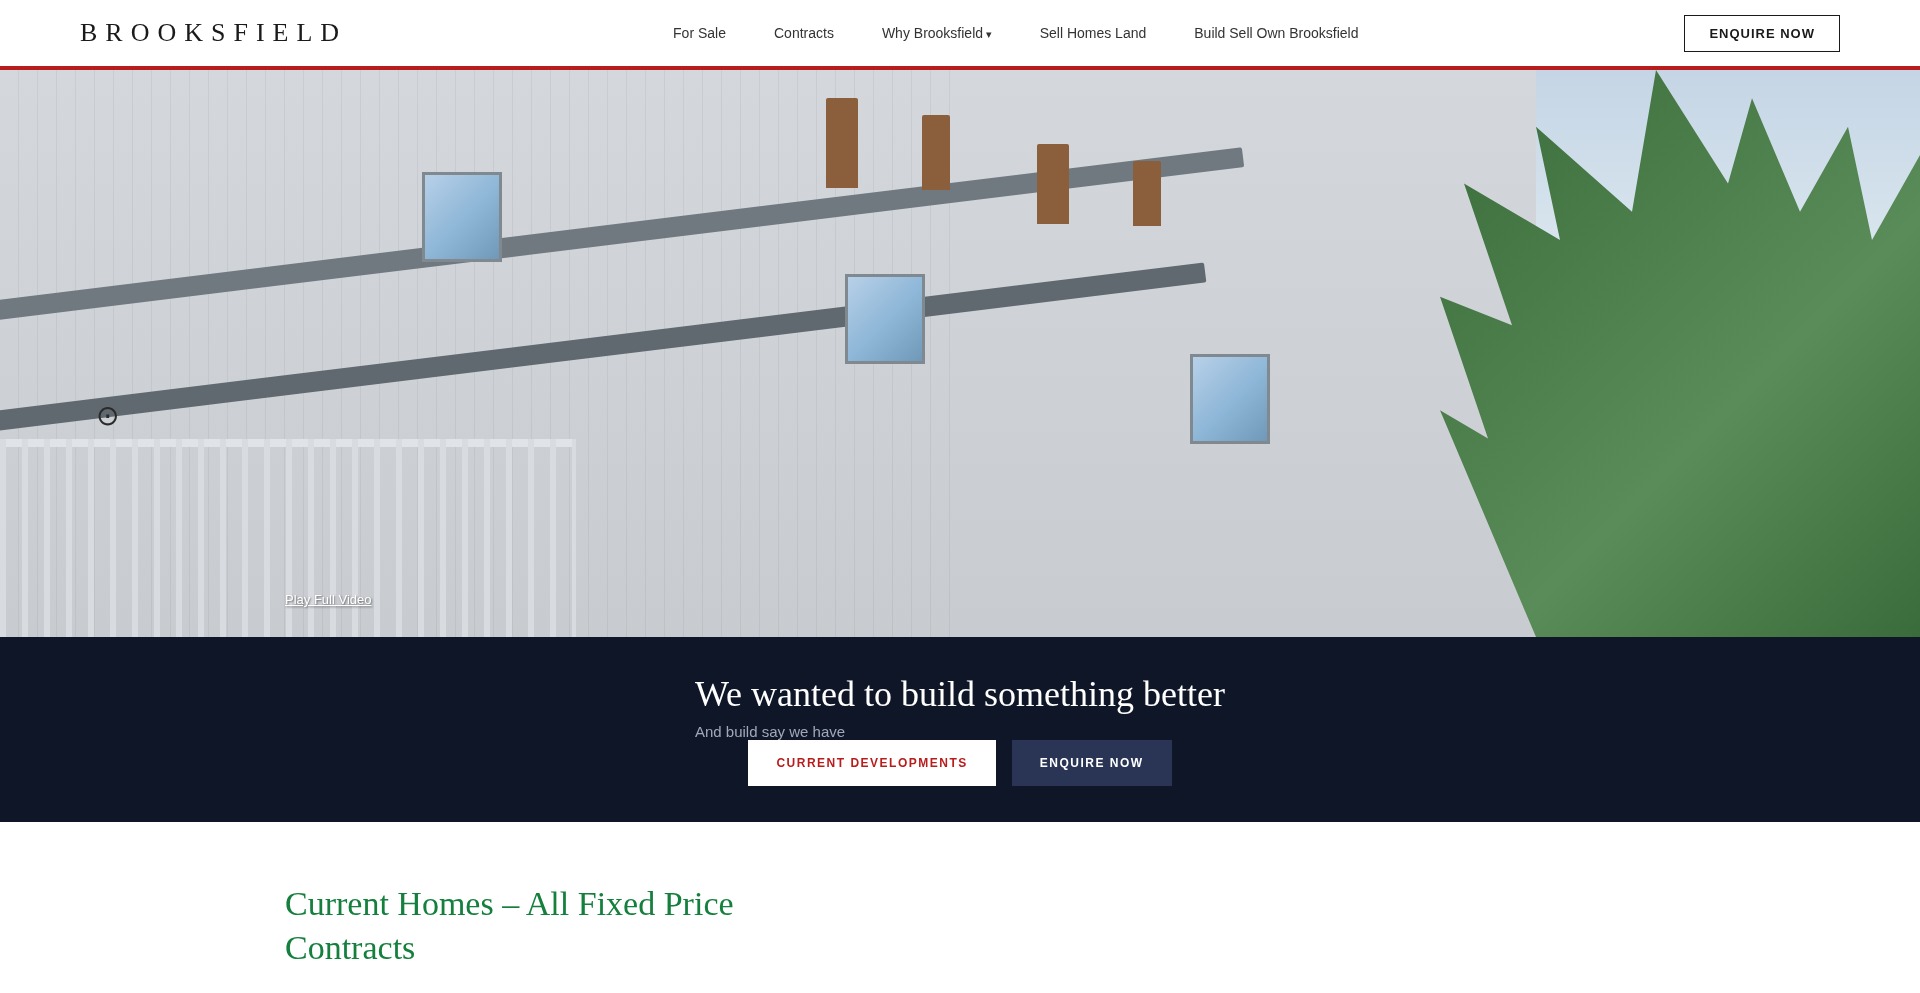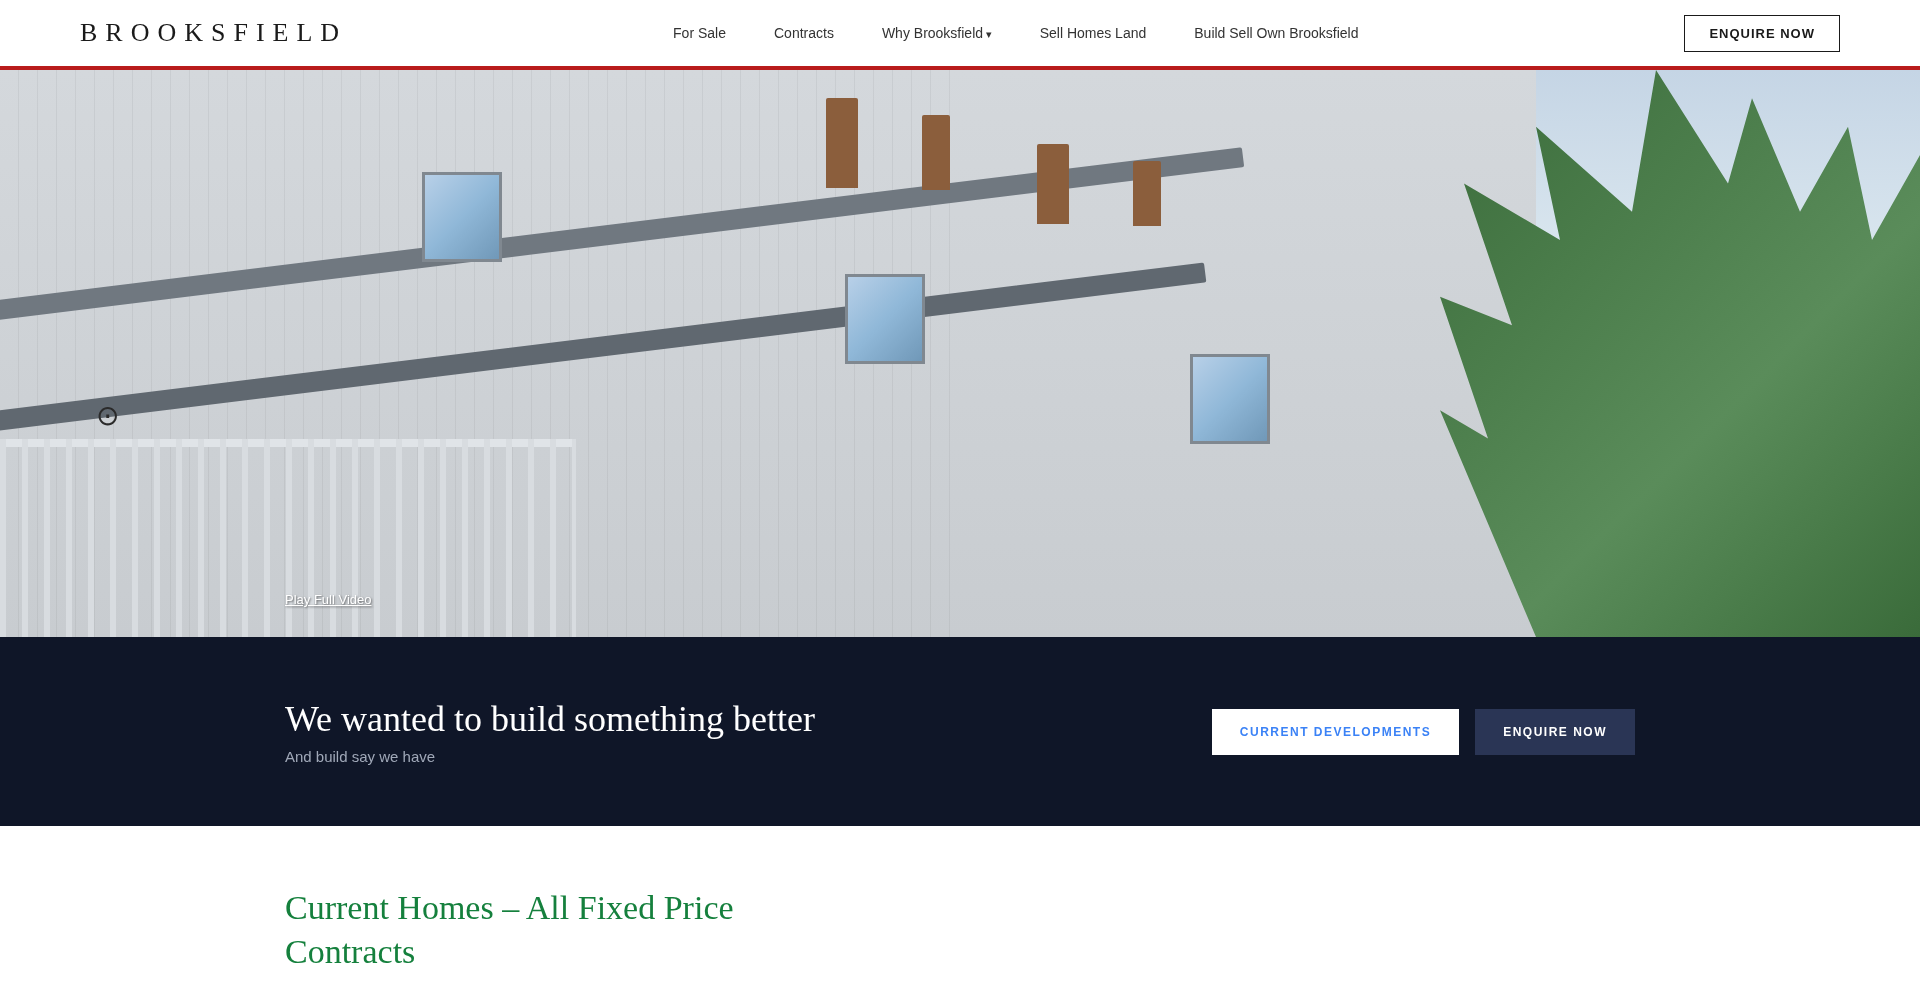--- a/index.html
+++ b/index.html
@@ -245,25 +245,26 @@
       font-family: Arial, sans-serif;
       font-size: 13px;
       text-decoration: underline;
       cursor: pointer;
       text-shadow: 1px 1px 2px rgba(0,0,0,0.5);
     }
 
     
     .dark-banner {
       background: #0f1628;
-      padding: 61px 285px;
+      padding: 36px 285px;
       display: flex;
       align-items: center;
       justify-content: space-between;
       min-height: 110px;
+      flex-direction: column;
     }
 
     .banner-text h2 {
       color: #fff;
       font-family: 'Georgia', serif;
       font-size: 36px;
       font-weight: 400;
       margin-bottom: 8px;
     }
 
@@ -274,21 +275,21 @@
       font-weight: 400;
     }
 
     .banner-buttons {
       display: flex;
       gap: 16px;
     }
 
     .btn-current-dev {
       background: #fff;
-      color: #3b82f6;
+      color: #b91c1c;
       border: none;
       padding: 16px 28px;
       font-family: Arial, sans-serif;
       font-size: 12px;
       font-weight: 700;
       letter-spacing: 1.5px;
       text-transform: uppercase;
       cursor: pointer;
     }
 

